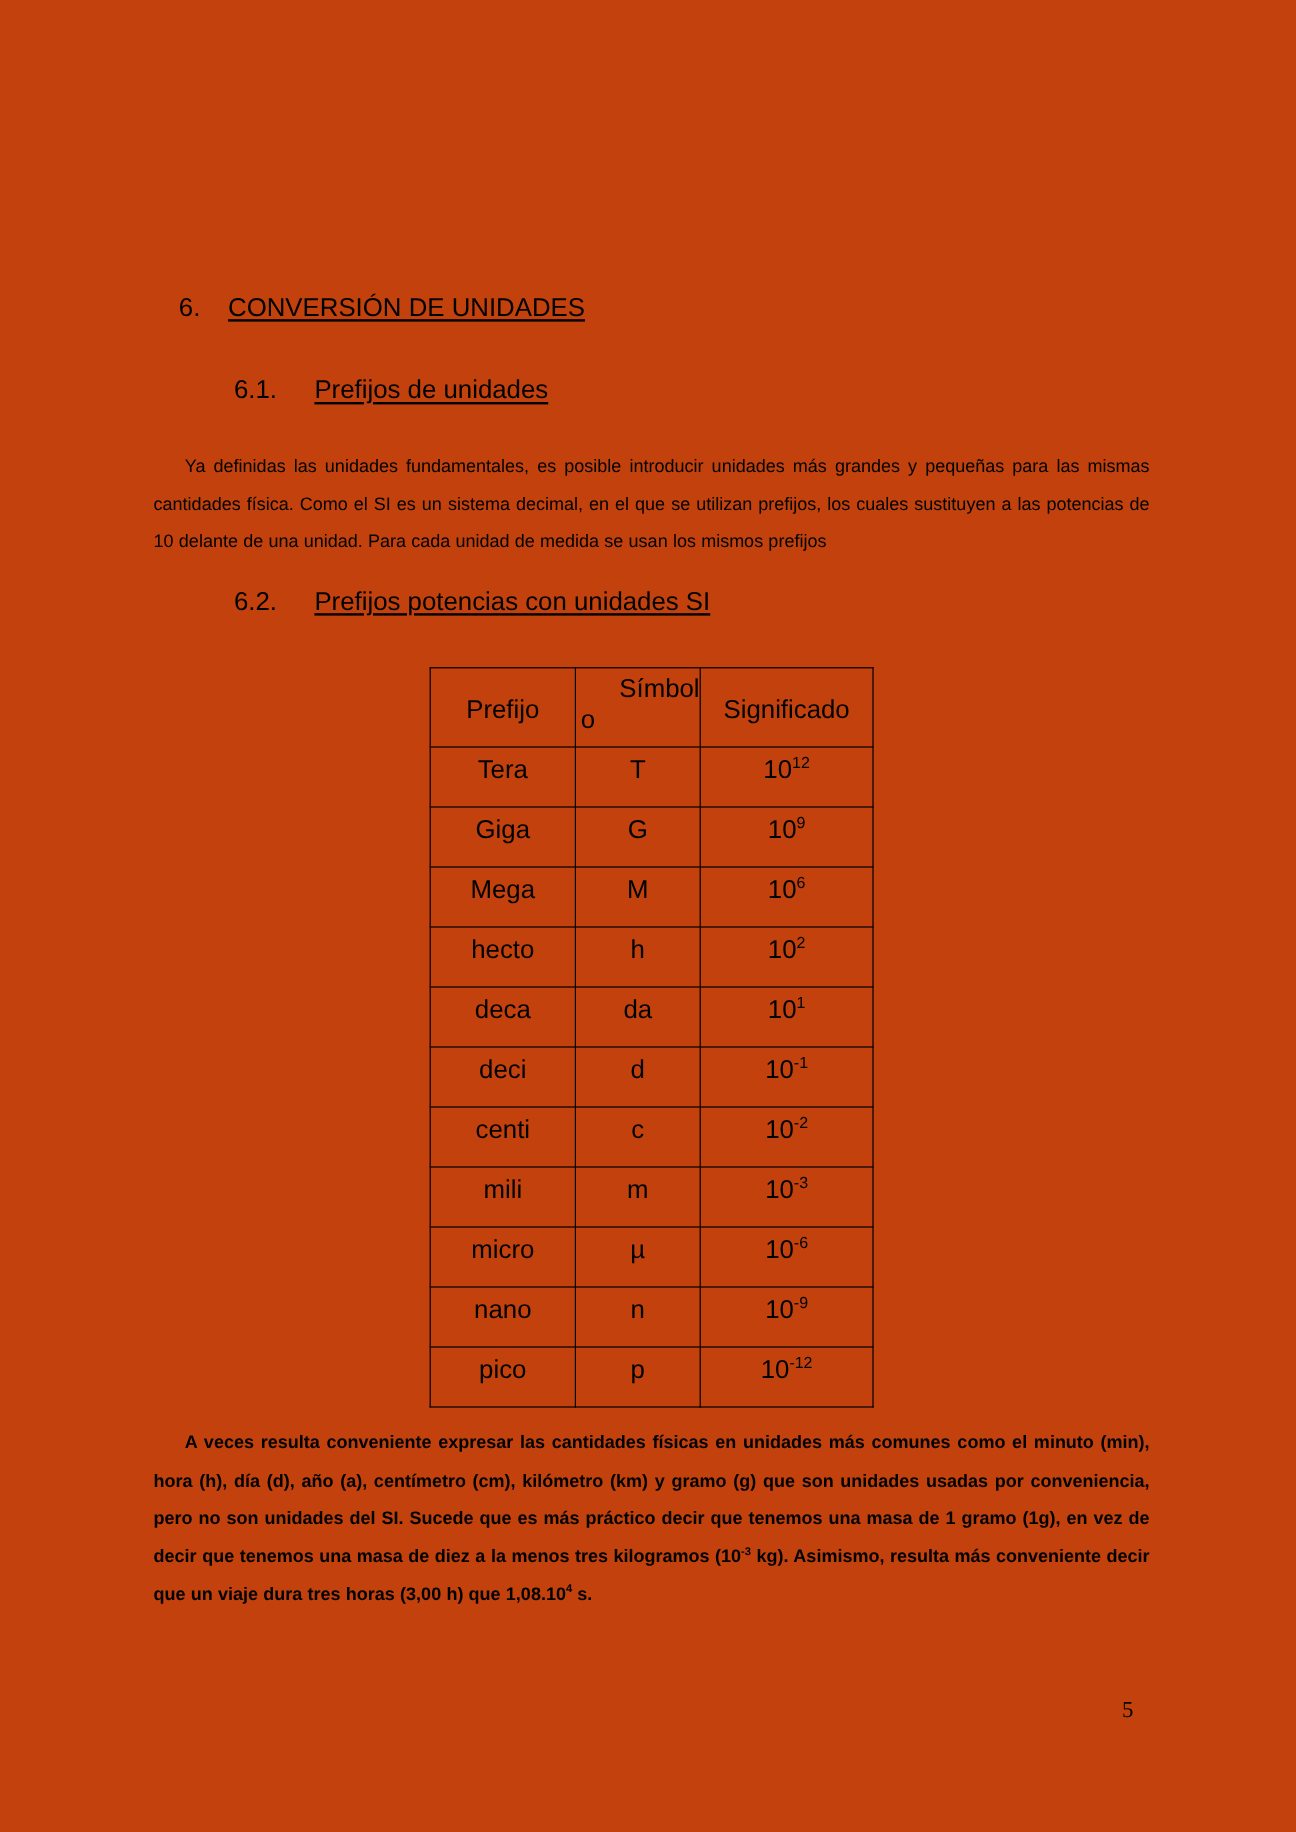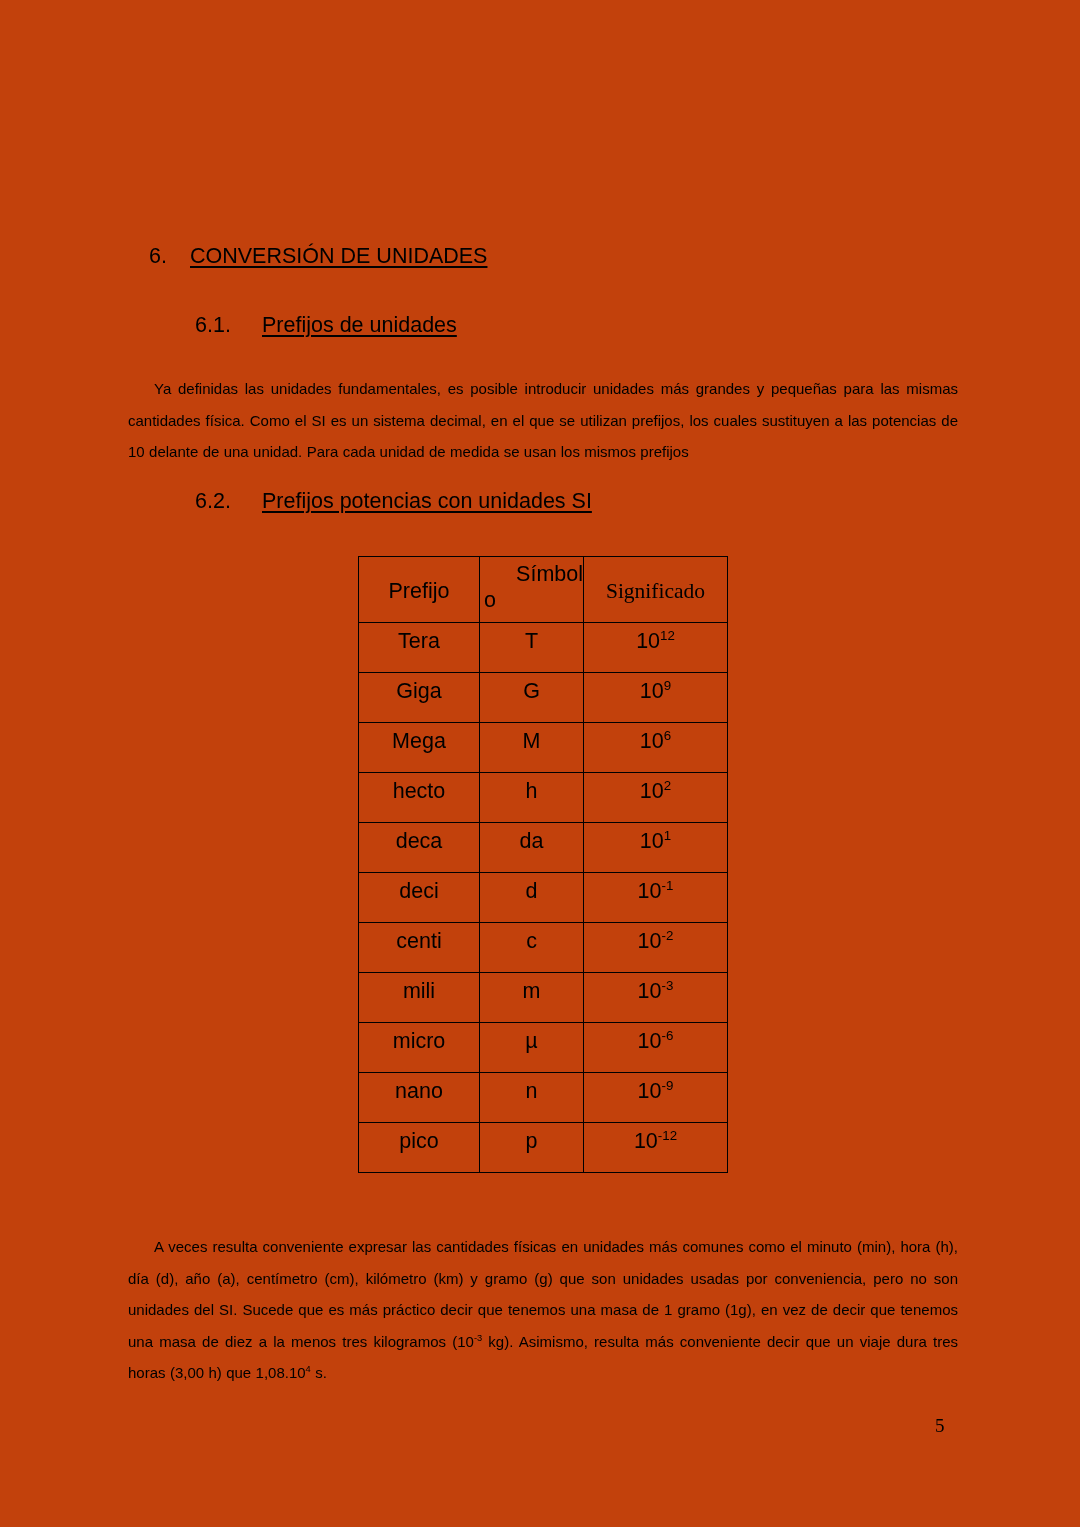--- a/index.html
+++ b/index.html
@@ -63,21 +63,21 @@
     position: absolute;
     left: 128px;
     width: 830px;
     font-size: 15px;
     line-height: 31.5px;
     text-align: justify;
     text-indent: 26px;
     word-spacing: 0.2px;
   }
   #para-intro { top: 358px; }
-  #para-closing { top: 1216px; }
+  #para-closing { top: 1172px; font-weight: bold; }
   .para sup {
     font-size: 0.62em;
     vertical-align: super;
     line-height: 0;
   }
 
   
   #prefix-table {
     position: absolute;
     left: 358px;
@@ -98,21 +98,21 @@
   }
   #prefix-table col.c-prefijo    { width: 121px; }
   #prefix-table col.c-simbolo    { width: 104px; }
   #prefix-table col.c-significado{ width: 144px; }
 
   #prefix-table thead th {
     height: 55px;
     padding-top: 6px;
   }
   .th-prefijo   { vertical-align: middle !important; }
-  .th-signif    { vertical-align: middle !important; font-family: Liberation Serif, serif; }
+  .th-signif    { vertical-align: middle !important; }
 
   
   .th-simbolo {
     position: relative;
     padding: 0 !important;
     text-align: left !important;
   }
   .th-simbolo .line1 {
     display: block;
     text-align: right;

